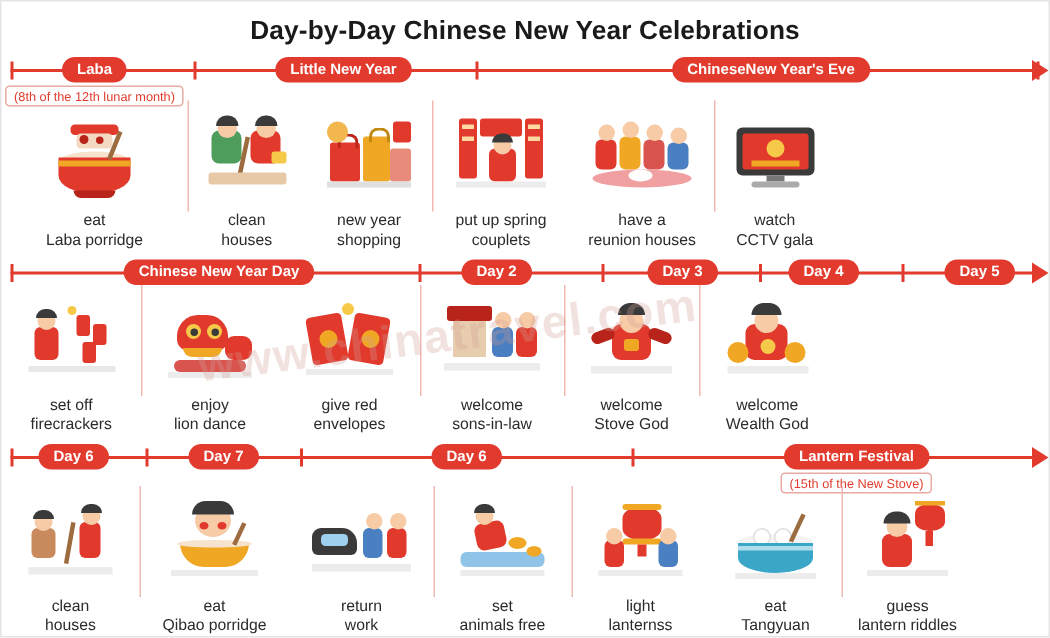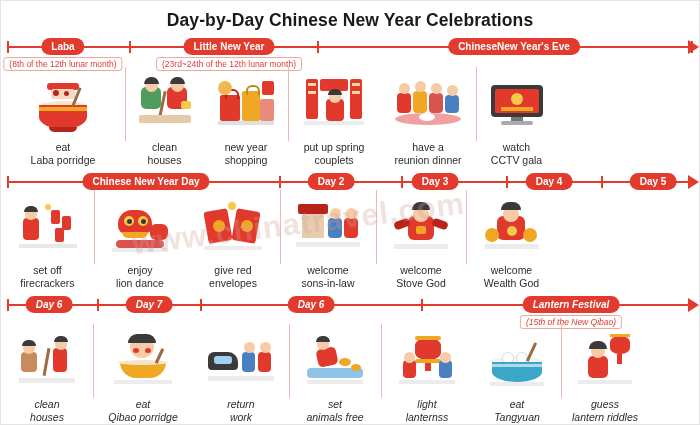--- a/index.html
+++ b/index.html
@@ -160,21 +160,20 @@
       <div class="tick" style="left:6px"></div>
       <div class="tick" style="left:128px"></div>
       <div class="tick" style="left:316px"></div>
       <div class="tick" style="left:690px"></div>
       <div class="pill" style="left:62px">Laba</div>
       <div class="pill" style="left:228px">Little New Year</div>
       <div class="pill" style="left:513px">ChineseNew Year's Eve</div>
     </div>
     <div style="position:relative;height:16px;">
       <div class="sub" style="left:62px;top:0px">(8th of the 12th lunar month)</div>
-      <div class="sub" style="left:228px;top:0px">(23rd~24th of the 12th lunar month)</div>
     </div>
 
     <div class="cells">
       <div class="cell" style="width:124px">
         <div class="art">
           <div class="ill">
             <div class="r red" style="left:16px;top:6px;width:32px;height:7px;border-radius:3px"></div>
             <div class="r" style="left:20px;top:12px;width:24px;height:10px;background:#f3d9c2;border-radius:3px"></div>
             <div class="c dred" style="left:22px;top:13px;width:6px;height:6px"></div>
             <div class="c dred" style="left:33px;top:14px;width:5px;height:5px"></div>
@@ -256,21 +255,21 @@
             <div class="r blu" style="left:52px;top:18px;width:14px;height:18px;border-radius:4px"></div>
             <div class="c skin" style="left:6px;top:6px;width:11px;height:11px"></div>
             <div class="c skin" style="left:22px;top:4px;width:11px;height:11px"></div>
             <div class="c skin" style="left:38px;top:6px;width:11px;height:11px"></div>
             <div class="c skin" style="left:54px;top:8px;width:11px;height:11px"></div>
             <div class="r" style="left:2px;top:36px;width:66px;height:12px;background:#f0a0a0;border-radius:50%"></div>
             <div class="c wht" style="left:26px;top:36px;width:16px;height:8px"></div>
           </div>
         </div>
         <div class="cap">have a
-reunion dinner</div>
+reunion houses</div>
       </div>
 
       <div class="cell" style="width:81px">
         <div class="vline" style="left:0;height:74px"></div>
         <div class="art">
           <div class="ill" style="width:60px">
             <div class="r" style="left:4px;top:8px;width:52px;height:32px;background:#3a3a3a;border-radius:4px"></div>
             <div class="r red" style="left:8px;top:12px;width:44px;height:24px;border-radius:2px"></div>
             <div class="c yel" style="left:24px;top:16px;width:12px;height:12px"></div>
             <div class="r gold" style="left:14px;top:30px;width:32px;height:4px"></div>
@@ -288,21 +287,21 @@
     <div class="axis">
       <div class="line"></div>
       <div class="arrow"></div>
       <div class="tick" style="left:6px"></div>
       <div class="tick" style="left:278px"></div>
       <div class="tick" style="left:400px"></div>
       <div class="tick" style="left:505px"></div>
       <div class="tick" style="left:600px"></div>
       <div class="pill" style="left:145px">Chinese New Year Day</div>
       <div class="pill" style="left:330px">Day 2</div>
-      <div class="pill" style="left:434px">Day 3</div>
+      <div class="pill" style="left:454px">Day 3</div>
       <div class="pill" style="left:548px">Day 4</div>
       <div class="pill" style="left:652px">Day 5</div>
     </div>
 
     <div class="cells" style="margin-top:4px;">
       <div class="cell" style="width:93px">
         <div class="art">
           <div class="ill" style="width:66px">
             <div class="r red" style="left:8px;top:18px;width:16px;height:22px;border-radius:4px"></div>
             <div class="c skin" style="left:10px;top:8px;width:12px;height:12px"></div>
@@ -399,35 +398,35 @@
             <div class="r yel" style="left:26px;top:26px;width:10px;height:10px;border-radius:50%"></div>
             <div class="r" style="left:4px;top:44px;width:54px;height:5px;background:#ececec"></div>
           </div>
         </div>
         <div class="cap">welcome
 Wealth God</div>
       </div>
     </div>
   </div>
 
-  <div class="row" style="margin-top:6px;font-style:italic;">
+  <div class="row" style="margin-top:6px;">
     <div class="axis">
       <div class="line"></div>
       <div class="arrow"></div>
       <div class="tick" style="left:6px"></div>
       <div class="tick" style="left:96px"></div>
       <div class="tick" style="left:199px"></div>
       <div class="tick" style="left:420px"></div>
       <div class="pill" style="left:48px">Day 6</div>
       <div class="pill" style="left:148px">Day 7</div>
       <div class="pill" style="left:310px">Day 6</div>
       <div class="pill" style="left:570px">Lantern Festival</div>
     </div>
     <div style="position:relative;height:15px;">
-      <div class="sub" style="left:570px;top:0px">(15th of the New Qibao)</div>
+      <div class="sub" style="left:570px;top:0px">(15th of the New Stove)</div>
     </div>
 
     <div class="cells">
       <div class="cell" style="width:92px">
         <div class="art">
           <div class="ill" style="width:64px">
             <div class="r" style="left:6px;top:18px;width:16px;height:20px;background:#c98b5e;border-radius:4px"></div>
             <div class="c skin" style="left:8px;top:8px;width:12px;height:12px"></div>
             <div class="r blk" style="left:7px;top:6px;width:14px;height:6px;border-radius:6px 6px 0 0"></div>
             <div class="r red" style="left:38px;top:14px;width:14px;height:24px;border-radius:4px"></div>

